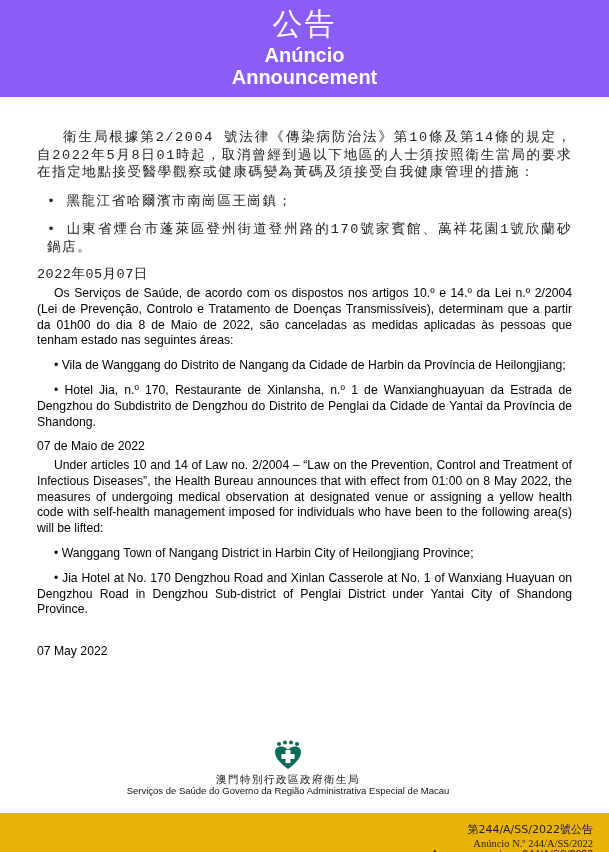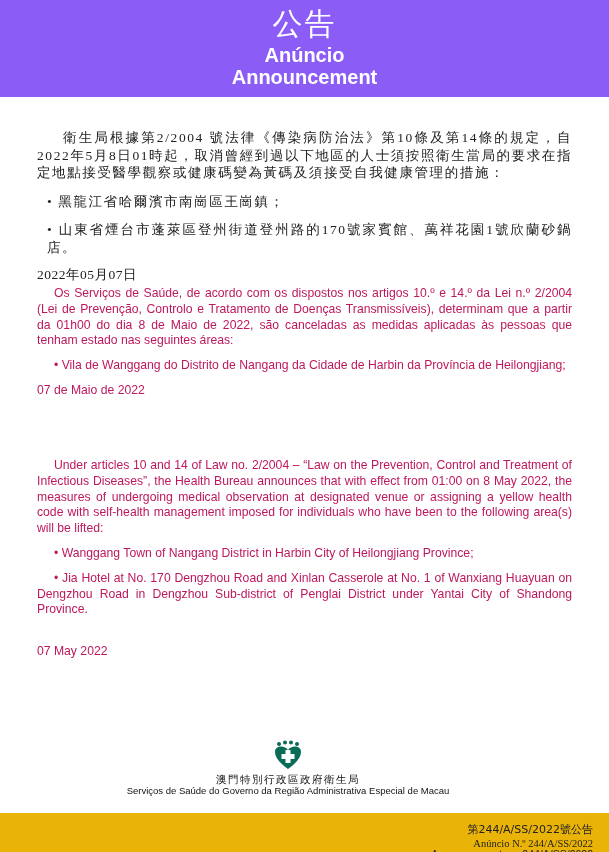--- a/index.html
+++ b/index.html
@@ -54,38 +54,38 @@
       position: absolute;
       left: 37px;
       width: 535px;
     }
     .zh-block { top: 129px; }
     .pt-block { top: 286px; }
     .en-block { top: 458px; }
 
     .zh-block p {
       margin: 0;
-      font-family: Liberation Serif, serif;
+      font-family: Liberation Mono, monospace;
       font-size: 13.5px;
       line-height: 17.5px;
       letter-spacing: 1.6px;
       text-align: justify;
       color: #222;
     }
     .zh-block p.para { text-indent: 26px; }
     .zh-block p.item { margin-top: 11px; padding-left: 10px; }
     .zh-block p.item:first-of-type { margin-top: 0; }
     .zh-block .date { margin-top: 10px; letter-spacing: 0.5px; }
 
     .lat p {
       margin: 0;
       font-size: 12.2px;
       line-height: 15.8px;
       text-align: justify;
-      color: #be185d;
+      color: #000000;
     }
     .lat p.para { text-indent: 17px; }
     .lat p.item { margin-top: 9px; text-indent: 17px; }
     .lat p.date { margin-top: 9px; }
     .en-block p.date { margin-top: 26px; }
 
     .zh-items { margin-top: 11px; }
 
     .seal {
       position: absolute;
@@ -160,20 +160,21 @@
   <div class="zh-items">
     <p class="item">• 黑龍江省哈爾濱市南崗區王崗鎮；</p>
     <p class="item">• 山東省煙台市蓬萊區登州街道登州路的170號家賓館、萬祥花園1號欣蘭砂鍋店。</p>
   </div>
   <p class="date">2022年05月07日</p>
 </div>
 
 <div class="body lat pt-block">
   <p class="para">Os Serviços de Saúde, de acordo com os dispostos nos artigos 10.º e 14.º da Lei n.º 2/2004 (Lei de Prevenção, Controlo e Tratamento de Doenças Transmissíveis), determinam que a partir da 01h00 do dia 8 de Maio de 2022, são canceladas as medidas aplicadas às pessoas que tenham estado nas seguintes áreas:</p>
   <p class="item">• Vila de Wanggang do Distrito de Nangang da Cidade de Harbin da Província de Heilongjiang;</p>
+  <p class="item">• Hotel Jia, n.º 170, Restaurante de Xinlansha, n.º 1 de Wanxianghuayuan da Estrada de Dengzhou do Subdistrito de Dengzhou do Distrito de Penglai da Cidade de Yantai da Província de Shandong.</p>
   <p class="date">07 de Maio de 2022</p>
 </div>
 
 <div class="body lat en-block">
   <p class="para">Under articles 10 and 14 of Law no. 2/2004 – “Law on the Prevention, Control and Treatment of Infectious Diseases”, the Health Bureau announces that with effect from 01:00 on 8 May 2022, the measures of undergoing medical observation at designated venue or assigning a yellow health code with self-health management imposed for individuals who have been to the following area(s) will be lifted:</p>
   <p class="item">• Wanggang Town of Nangang District in Harbin City of Heilongjiang Province;</p>
   <p class="item">• Jia Hotel at No. 170 Dengzhou Road and Xinlan Casserole at No. 1 of Wanxiang Huayuan on Dengzhou Road in Dengzhou Sub-district of Penglai District under Yantai City of Shandong Province.</p>
   <p class="date">07 May 2022</p>
 </div>
 

